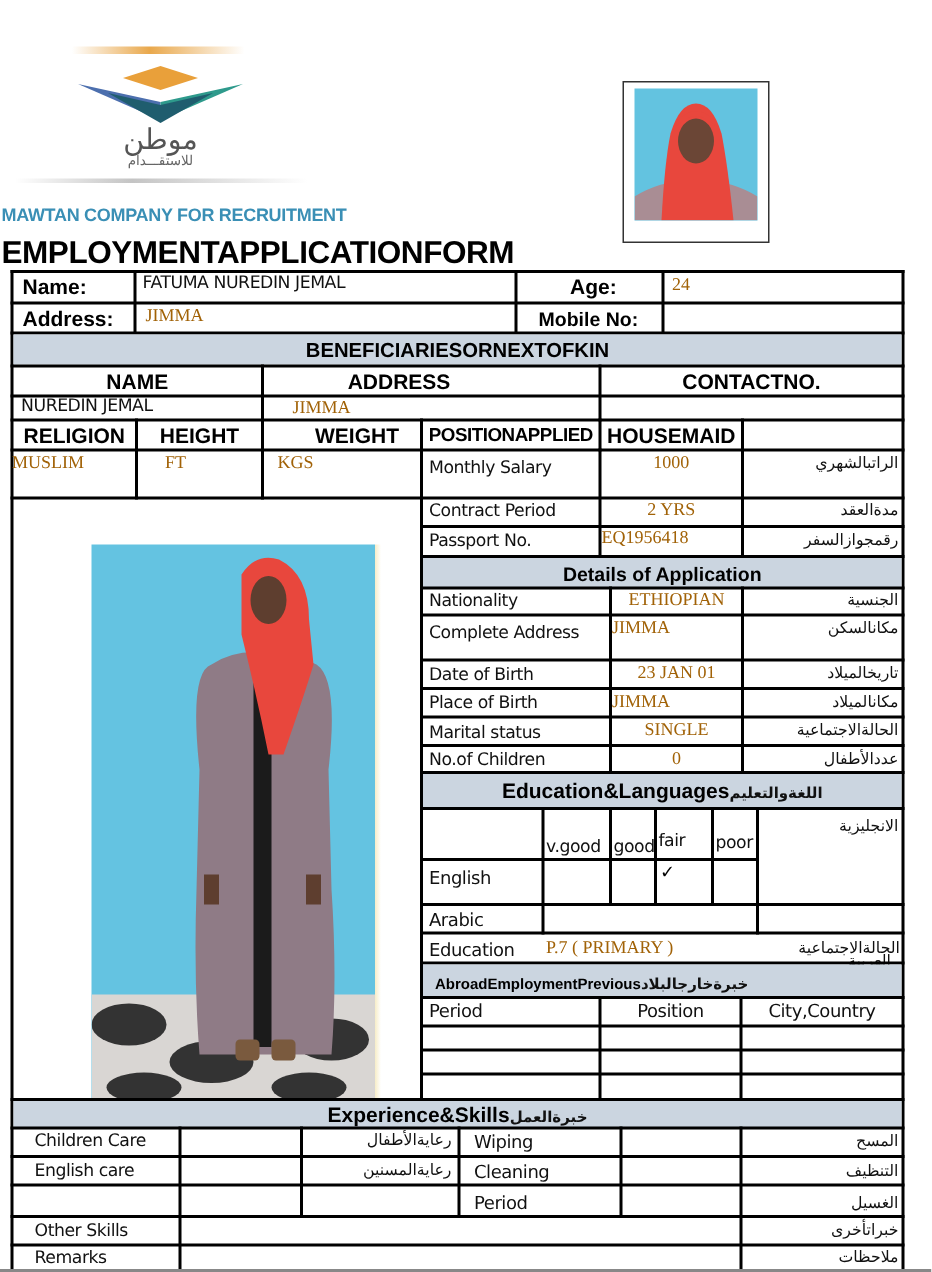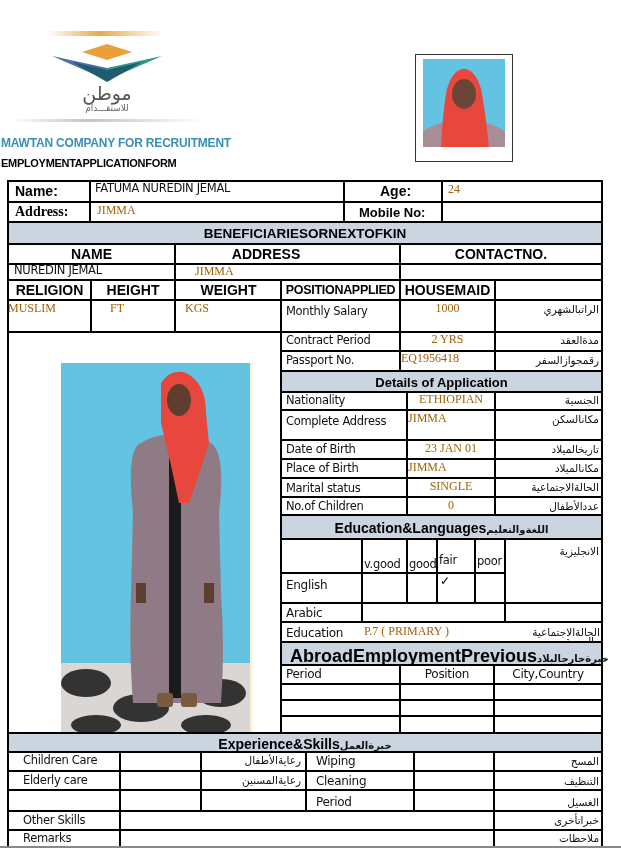--- a/index.html
+++ b/index.html
@@ -38,21 +38,21 @@
   <polygon points="30,8 55,0 80,8 55,16" fill="#e9a03a"></polygon>
   <polygon points="0,12 55,24 55,36" fill="#4c6fae"></polygon>
   <polygon points="110,12 55,24 55,36" fill="#2e9a8c"></polygon>
   <polygon points="20,18 55,26 90,18 55,38" fill="#1f5d6e"></polygon>
 </svg>
 <div class="t" style="left:52px;top:84px;width:110px;text-align:center;font-family:'DejaVu Sans',sans-serif;font-size:19px;color:#555;">موطن</div>
 <div class="t" style="left:52px;top:104px;width:110px;text-align:center;font-family:'DejaVu Sans',sans-serif;font-size:9px;color:#666;">للاستقـــدام</div>
 <div class="abs logo-bar-bottom"></div>
 
 <div class="t bold" style="left:1px;top:137px;font-size:12px;color:#3a8fb5;letter-spacing:-0.2px;">MAWTAN COMPANY FOR RECRUITMENT</div>
-<div class="t bold" style="left:1px;top:158px;font-size:11px;letter-spacing:-0.3px;">EMPLOYMENTAPPLICATIONFORM</div>
+<div class="t bold" style="left:1px;top:158px;font-size:21px;letter-spacing:-0.3px;">EMPLOYMENTAPPLICATIONFORM</div>
 
 <div class="abs photo-frame">
   <div class="photo-inner">
     <svg width="82" height="88" viewBox="0 0 82 88">
       <path d="M0,88 L0,72 Q20,60 41,62 Q62,60 82,72 L82,88 Z" fill="#a98d94"></path>
       <path d="M18,88 Q20,50 24,30 Q30,10 41,10 Q52,10 58,30 Q62,50 66,88 Z" fill="#e8473d"></path>
       <ellipse cx="41" cy="35" rx="12" ry="15" fill="#6b4636"></ellipse>
       <path d="M28,25 Q41,12 54,25 L54,22 Q41,8 28,22 Z" fill="#e8473d"></path>
     </svg>
   </div>
@@ -64,21 +64,21 @@
 
 <div class="t hdr" style="left:15px;top:184px;">Name:</div>
 <div class="vl" style="left:89px;top:180px;height:42px;"></div>
 <div class="t sans" style="left:95px;top:183px;">FATUMA NUREDIN JEMAL</div>
 <div class="vl" style="left:343px;top:180px;height:42px;"></div>
 <div class="t hdr" style="left:380px;top:184px;">Age:</div>
 <div class="vl" style="left:441px;top:180px;height:42px;"></div>
 <div class="t serif" style="left:448px;top:183px;">24</div>
 <div class="hl" style="left:7px;top:201px;width:596px;"></div>
 
-<div class="t hdr" style="left:15px;top:205px;font-family:Liberation Serif, serif;">Address:</div>
+<div class="t hdr" style="left:15px;top:205px;">Address:</div>
 <div class="t serif" style="left:97px;top:204px;">JIMMA</div>
 <div class="t bold" style="left:359px;top:206px;font-size:13px;">Mobile No:</div>
 <div class="t serif" style="left:448px;top:204px;"></div>
 <div class="hl" style="left:7px;top:221px;width:596px;"></div>
 
 <div class="band" style="left:9px;top:223px;width:592px;height:20px;"></div>
 <div class="t sec center" style="left:9px;top:227px;width:592px;">BENEFICIARIESORNEXTOFKIN</div>
 <div class="hl" style="left:7px;top:243px;width:596px;"></div>
 
 <div class="t hdr center" style="left:9px;top:247px;width:165px;">NAME</div>
@@ -90,21 +90,21 @@
 
 <div class="t sans" style="left:14px;top:265px;">NUREDIN JEMAL</div>
 <div class="t serif" style="left:195px;top:265px;">JIMMA</div>
 <div class="t serif" style="left:405px;top:265px;"></div>
 <div class="hl" style="left:7px;top:279px;width:596px;"></div>
 
 <div class="t hdr center" style="left:9px;top:283px;width:81px;">RELIGION</div>
 <div class="vl" style="left:90px;top:279px;height:54px;"></div>
 <div class="t hdr center" style="left:92px;top:283px;width:82px;">HEIGHT</div>
 <div class="vl" style="left:174px;top:279px;height:54px;"></div>
-<div class="t hdr center" style="left:176px;top:283px;width:105px;">WEIGHT</div>
+<div class="t hdr center" style="left:176px;top:283px;width:124px;">WEIGHT</div>
 <div class="vl" style="left:280px;top:279px;height:455px;"></div>
 <div class="t bold center" style="left:282px;top:284px;width:117px;font-size:12.5px;letter-spacing:-0.3px;">POSITIONAPPLIED</div>
 <div class="vl" style="left:399px;top:279px;height:22px;"></div>
 <div class="t hdr center" style="left:401px;top:283px;width:93px;">HOUSEMAID</div>
 <div class="vl" style="left:494px;top:279px;height:93px;"></div>
 <div class="hl" style="left:7px;top:299px;width:596px;"></div>
 
 <div class="t serif" style="left:8px;top:302px;">MUSLIM</div>
 <div class="t serif" style="left:110px;top:302px;">FT</div>
 <div class="t serif" style="left:185px;top:302px;">KGS</div>
@@ -190,21 +190,21 @@
 <div class="t ar" style="left:506px;top:636px;width:88px;text-align:right;padding-left:32px;">العربية</div>
 <div class="hl" style="left:280px;top:621px;width:323px;"></div>
 
 <div class="t sans" style="left:286px;top:627px;font-size:12px;">Education</div>
 <div class="t serif" style="left:364px;top:625px;">P.7 ( PRIMARY )</div>
 <div class="t ar" style="left:506px;top:627px;width:94px;text-align:right;">الحالةالاجتماعية</div>
 <div class="hl" style="left:280px;top:641px;width:323px;"></div>
 
 <div class="band" style="left:282px;top:643px;width:319px;height:22px;"></div>
 <div class="abs" style="left:290px;top:646px;white-space:nowrap;">
-  <span class="bold" style="font-size:18px;">AbroadEmploymentPrevious</span><span class="ar" style="font-size:10px;font-weight:bold;">خبرةخارجالبلاد</span>
+  <span class="bold" style="font-size:10px;">AbroadEmploymentPrevious</span><span class="ar" style="font-size:10px;font-weight:bold;">خبرةخارجالبلاد</span>
 </div>
 <div class="hl" style="left:280px;top:664px;width:323px;"></div>
 
 <div class="vl" style="left:399px;top:664px;height:70px;"></div>
 <div class="vl" style="left:493px;top:664px;height:70px;"></div>
 <div class="t sans" style="left:286px;top:668px;font-size:12px;">Period</div>
 <div class="t sans center" style="left:401px;top:668px;width:92px;font-size:12px;">Position</div>
 <div class="t sans center" style="left:495px;top:668px;width:106px;font-size:12px;">City,Country</div>
 <div class="hl" style="left:280px;top:683px;width:323px;"></div>
 <div class="abs" style="left:282px;top:685px;width:117px;height:14px;"></div>
@@ -247,21 +247,21 @@
 <div class="vl" style="left:493px;top:751px;height:97px;"></div>
 
 <div class="t sans" style="left:23px;top:755px;">Children Care</div>
 <div class="abs" style="left:121px;top:753px;width:79px;height:16px;"></div>
 <div class="t ar" style="left:202px;top:755px;width:99px;text-align:right;">رعايةالأطفال</div>
 <div class="t sans" style="left:316px;top:755px;font-size:12px;">Wiping</div>
 <div class="abs" style="left:415px;top:753px;width:78px;height:16px;"></div>
 <div class="t ar" style="left:495px;top:756px;width:104px;text-align:right;">المسح</div>
 <div class="hl" style="left:7px;top:770px;width:596px;"></div>
 
-<div class="t sans" style="left:23px;top:775px;">Elderly care</div>
+<div class="t sans" style="left:23px;top:775px;">English care</div>
 <div class="abs" style="left:121px;top:772px;width:79px;height:16px;"></div>
 <div class="t ar" style="left:202px;top:775px;width:99px;text-align:right;">رعايةالمسنين</div>
 <div class="t sans" style="left:316px;top:775px;font-size:12px;">Cleaning</div>
 <div class="abs" style="left:415px;top:772px;width:78px;height:16px;"></div>
 <div class="t ar" style="left:495px;top:776px;width:104px;text-align:right;">التنظيف</div>
 <div class="hl" style="left:7px;top:789px;width:596px;"></div>
 
 <div class="t sans" style="left:316px;top:796px;font-size:12px;">Period</div>
 <div class="abs" style="left:415px;top:791px;width:78px;height:18px;"></div>
 <div class="t ar" style="left:495px;top:797px;width:104px;text-align:right;">الغسيل</div>

